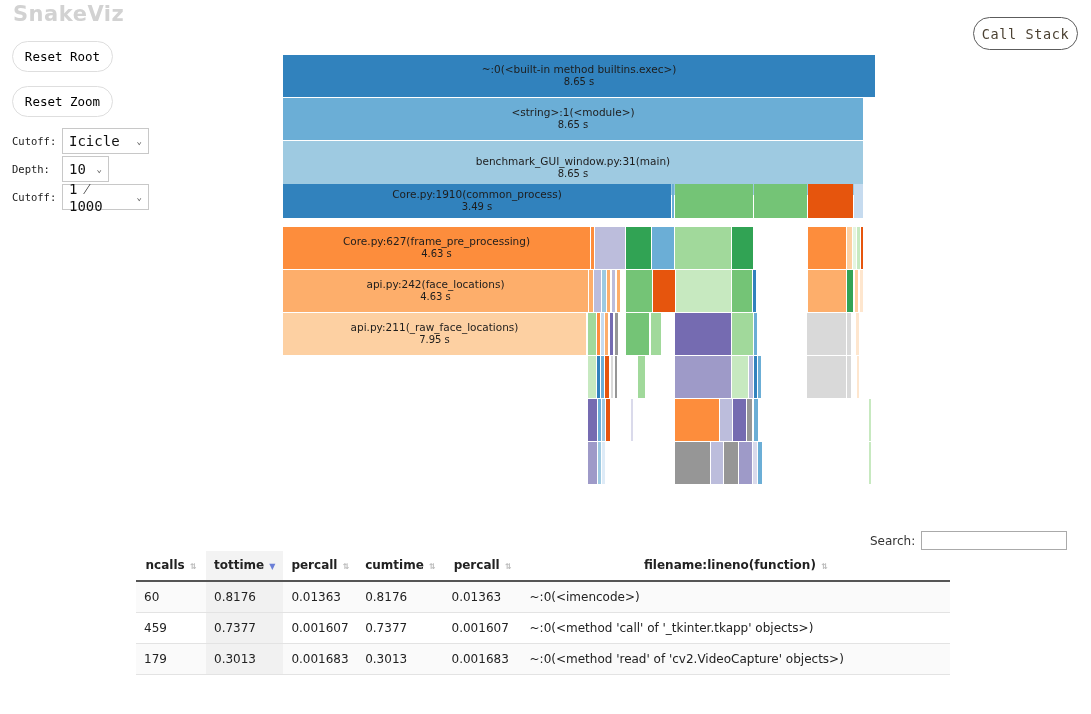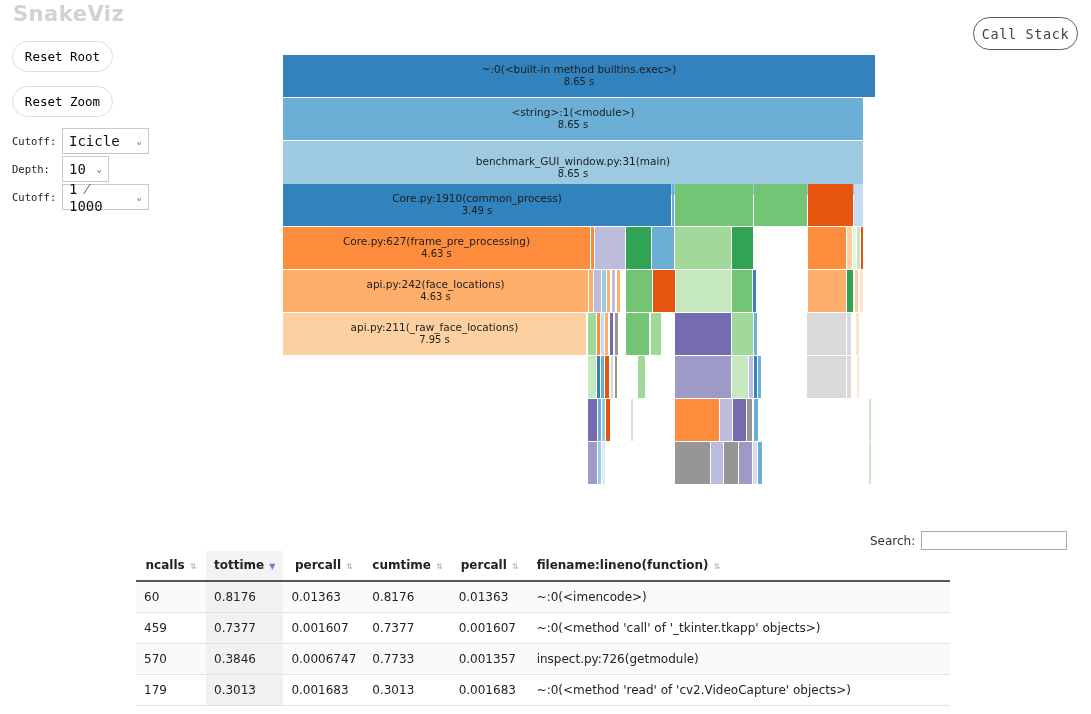--- a/index.html
+++ b/index.html
@@ -124,21 +124,21 @@
     white-space: nowrap;
   }
   #stats-table tbody tr:nth-child(odd) { background: #fafafa; }
   #stats-table td.sorted-col { background: #f1f1f1; }
   .col-ncalls   { width: 70px;  text-align: left; }
   .col-tottime  { width: 64px;  text-align: left; }
   .col-percall1 { width: 72px;  text-align: left; }
   .col-cumtime  { width: 70px;  text-align: left; }
   .col-percall2 { width: 78px;  text-align: left; }
   .col-file     { text-align: left; }
-  #stats-table th.col-file { }
+  #stats-table th.col-file { text-align: center; }
   #stats-table th.col-ncalls, #stats-table th.col-tottime,
   #stats-table th.col-percall1, #stats-table th.col-cumtime,
   #stats-table th.col-percall2 { text-align: center; }
 </style>
 </head>
 <body>
 
 <div id="app">
 
   <div class="app-title">SnakeViz</div>
@@ -183,21 +183,21 @@
           <span>&lt;string&gt;:1(&lt;module&gt;)</span>
           <span class="ln2">8.65 s</span>
         </div>
       </div>
       <div class="ice-row" style="top: 86px; height: 54px;">
         <div class="ice" style="left: 0px; width: 580px; background: rgb(158, 202, 225);">
           <span>benchmark_GUI_window.py:31(main)</span>
           <span class="ln2">8.65 s</span>
         </div>
       </div>
-      <div class="ice-row" style="top: 129px; height: 42px;">
+      <div class="ice-row" style="top: 129px; height: 34px;">
         <div class="ice" style="left: 0px; width: 388px; background: rgb(49, 130, 189);">
           <span>Core.py:1910(common_process)</span>
           <span class="ln2">3.49 s</span>
         </div>
         <div class="ice" style="left: 389px; width: 2px; background: rgb(107, 174, 214);"></div>
         <div class="ice" style="left: 392px; width: 78px; background: rgb(116, 196, 118);"></div>
         <div class="ice" style="left: 471px; width: 53px; background: rgb(116, 196, 118);"></div>
         <div class="ice" style="left: 525px; width: 45px; background: rgb(230, 85, 13);"></div>
         <div class="ice" style="left: 571px; width: 9px; background: rgb(198, 219, 239);"></div>
       </div>
@@ -330,28 +330,20 @@
         </tr>
         <tr>
           <td class="col-ncalls">459</td>
           <td class="col-tottime sorted-col">0.7377</td>
           <td class="col-percall1">0.001607</td>
           <td class="col-cumtime">0.7377</td>
           <td class="col-percall2">0.001607</td>
           <td class="col-file">~:0(&lt;method 'call' of '_tkinter.tkapp' objects&gt;)</td>
         </tr>
         <tr>
-          <td class="col-ncalls">570</td>
-          <td class="col-tottime sorted-col">0.3846</td>
-          <td class="col-percall1">0.0006747</td>
-          <td class="col-cumtime">0.7733</td>
-          <td class="col-percall2">0.001357</td>
-          <td class="col-file">inspect.py:726(getmodule)</td>
-        </tr>
-        <tr>
           <td class="col-ncalls">179</td>
           <td class="col-tottime sorted-col">0.3013</td>
           <td class="col-percall1">0.001683</td>
           <td class="col-cumtime">0.3013</td>
           <td class="col-percall2">0.001683</td>
           <td class="col-file">~:0(&lt;method 'read' of 'cv2.VideoCapture' objects&gt;)</td>
         </tr>
       </tbody>
   </table>
 

